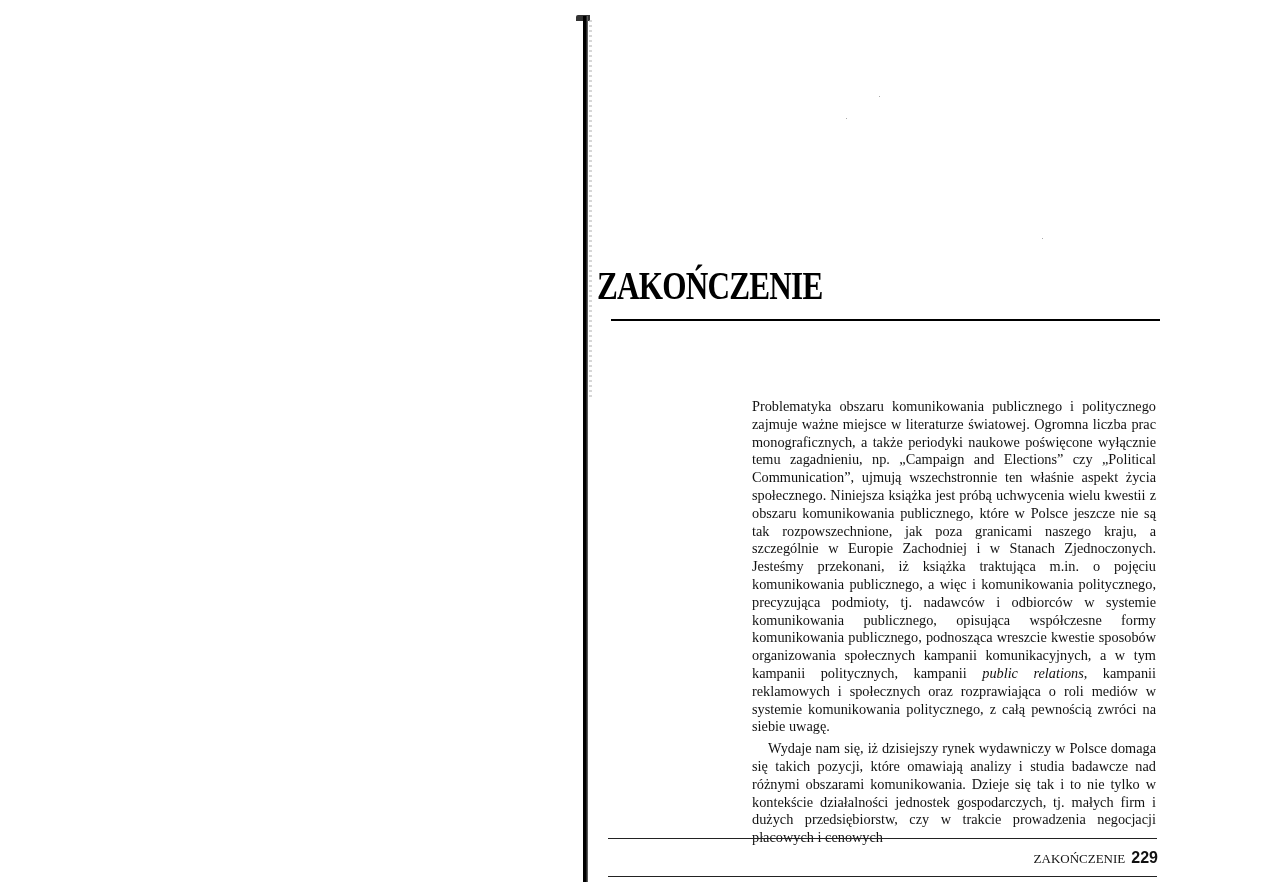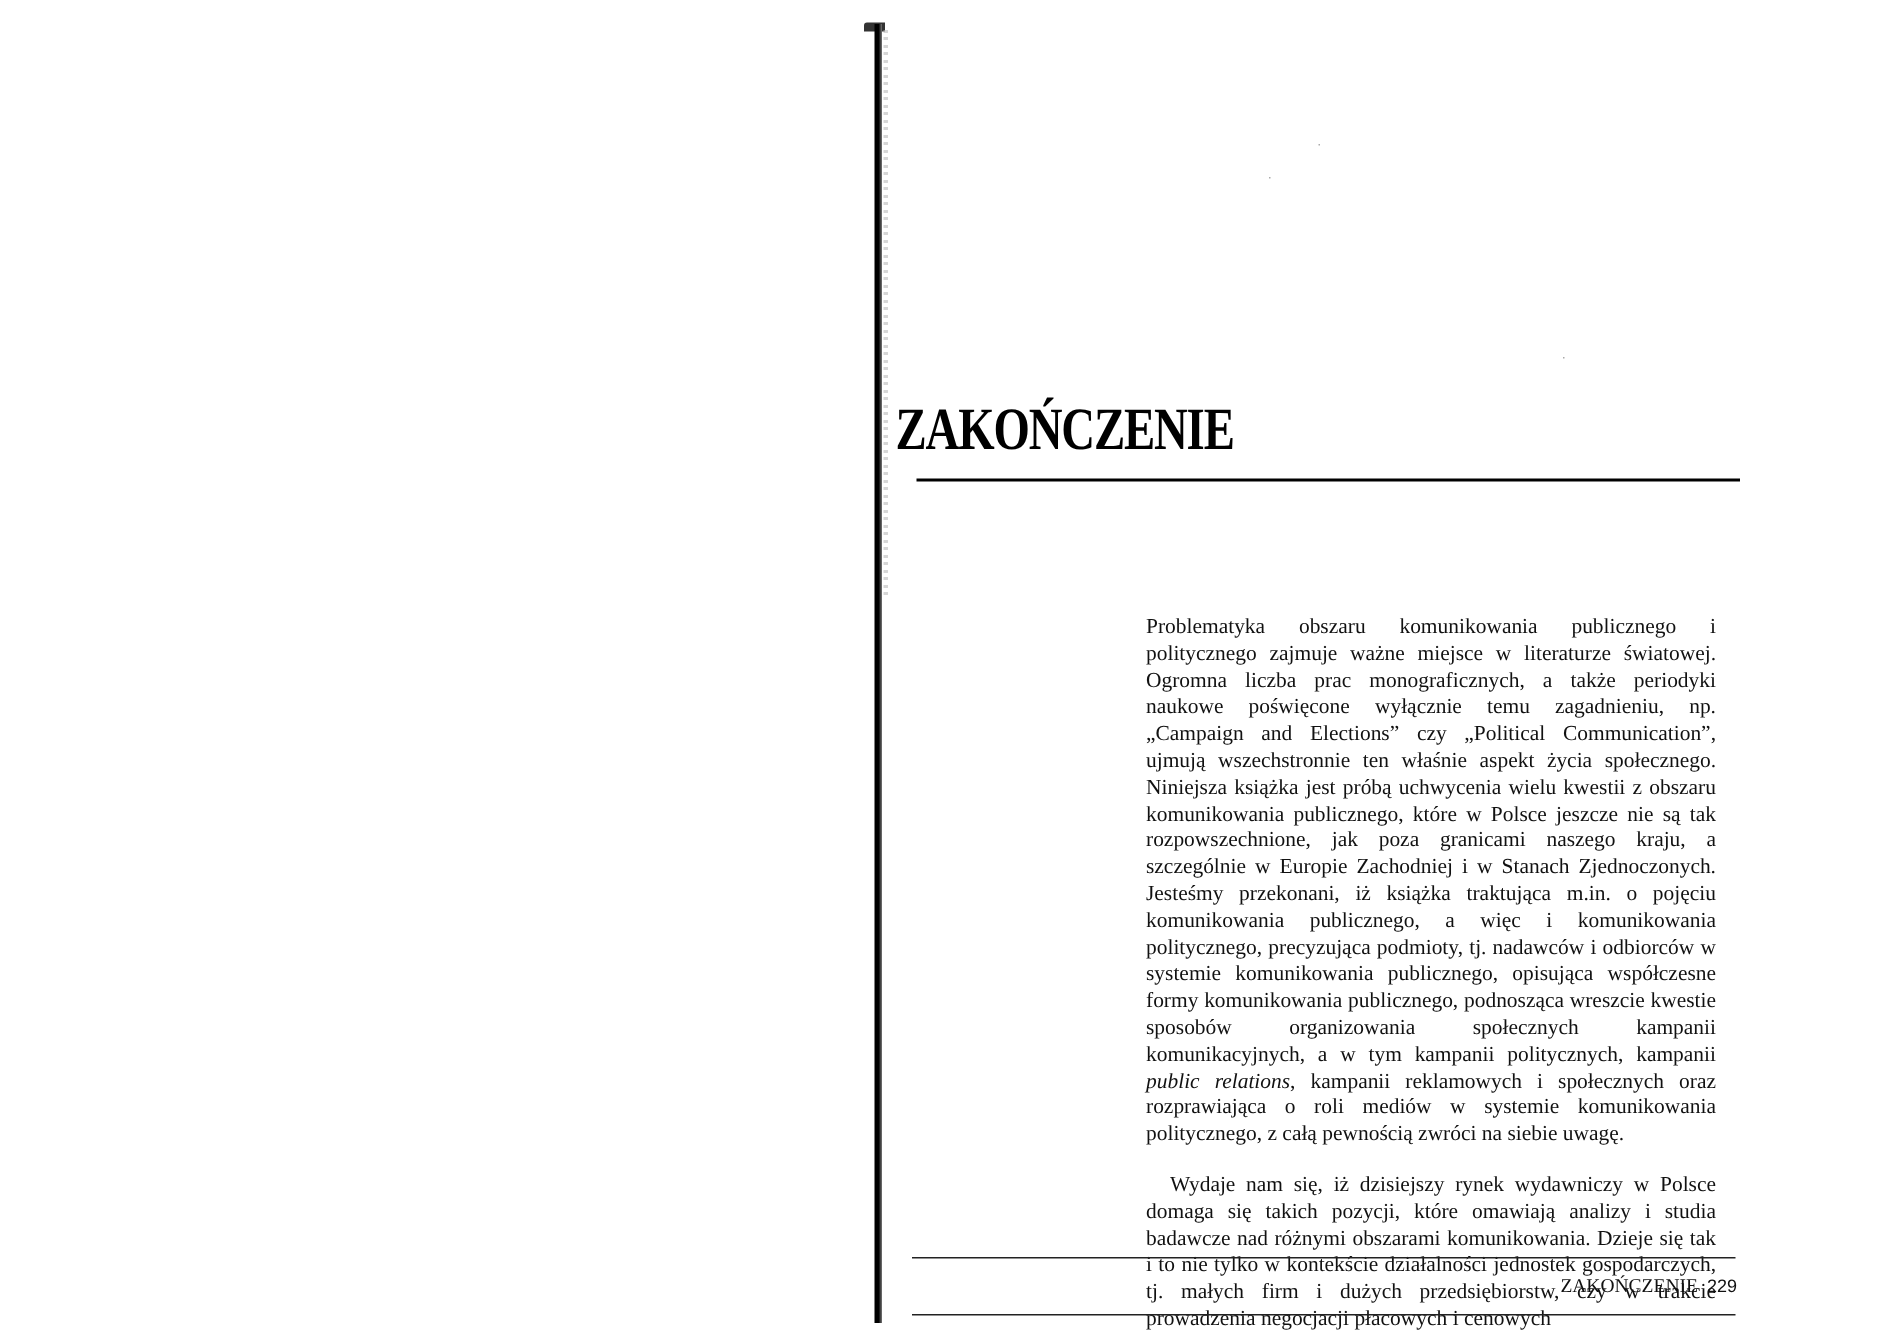--- a/index.html
+++ b/index.html
@@ -3,29 +3,29 @@
   <meta charset="utf-8">
   <style>
     html, body { margin:0; padding:0; background:#fff; }
     body { width:1262px; height:894px; position:relative; overflow:hidden; font-family:"Liberation Serif", serif; color:#111; }
     .spine { position:absolute; left:583px; top:16px; width:5px; height:866px; background:linear-gradient(to right,#000 0,#000 55%,#777 100%); }
     .spine-top { position:absolute; left:576px; top:15px; width:14px; height:6px; background:#333; border-radius:2px 0 0 0; }
     .spine-shadow { position:absolute; left:589px; top:20px; width:3px; height:380px; background:repeating-linear-gradient(to bottom,#bbb 0,#bbb 2px,#fff 2px,#fff 5px); opacity:.6; }
     .heading { position:absolute; left:597px; top:262px; font-family:"Liberation Serif", serif; font-weight:bold; font-size:40px; letter-spacing:-1px; transform:scaleX(.78); transform-origin:left top; margin:0; color:#000; white-space:nowrap; }
     .heading-rule { position:absolute; left:611px; top:319px; width:549px; height:2px; background:#000; }
     .body-text { position:absolute; left:748px; top:394px; width:412px; font-size:14.3px; line-height:17.8px; text-align:justify; }
-    .body-text p { margin:16px; }
+    .body-text p { margin:4px; }
     .body-text p.indent { text-indent:16px; }
     .body-text em { font-style:italic; }
     .footer-rule { position:absolute; left:608px; width:549px; height:1px; background:#222; }
     .footer-rule.top { top:838px; }
     .footer-rule.bottom { top:876px; }
     .running-head { position:absolute; right:104px; top:849px; font-size:13px; white-space:nowrap; display:flex; align-items:baseline; gap:6px; }
     .running-title { font-variant:small-caps; font-size:13px; letter-spacing:0; }
-    .page-number { font-family:"Liberation Sans", sans-serif; font-weight:normal; font-size:12px; }
+    .page-number { font-family:"Liberation Sans", sans-serif; font-weight:bold; font-size:16px; }
     .speck { position:absolute; width:1px; height:1px; background:#aaa; }
   </style>
 </head>
 <body>
 
 <div class="spine-top"></div>
 <div class="spine"></div>
 <div class="spine-shadow"></div>
 
 <div class="speck" style="left:846px;top:118px"></div>

